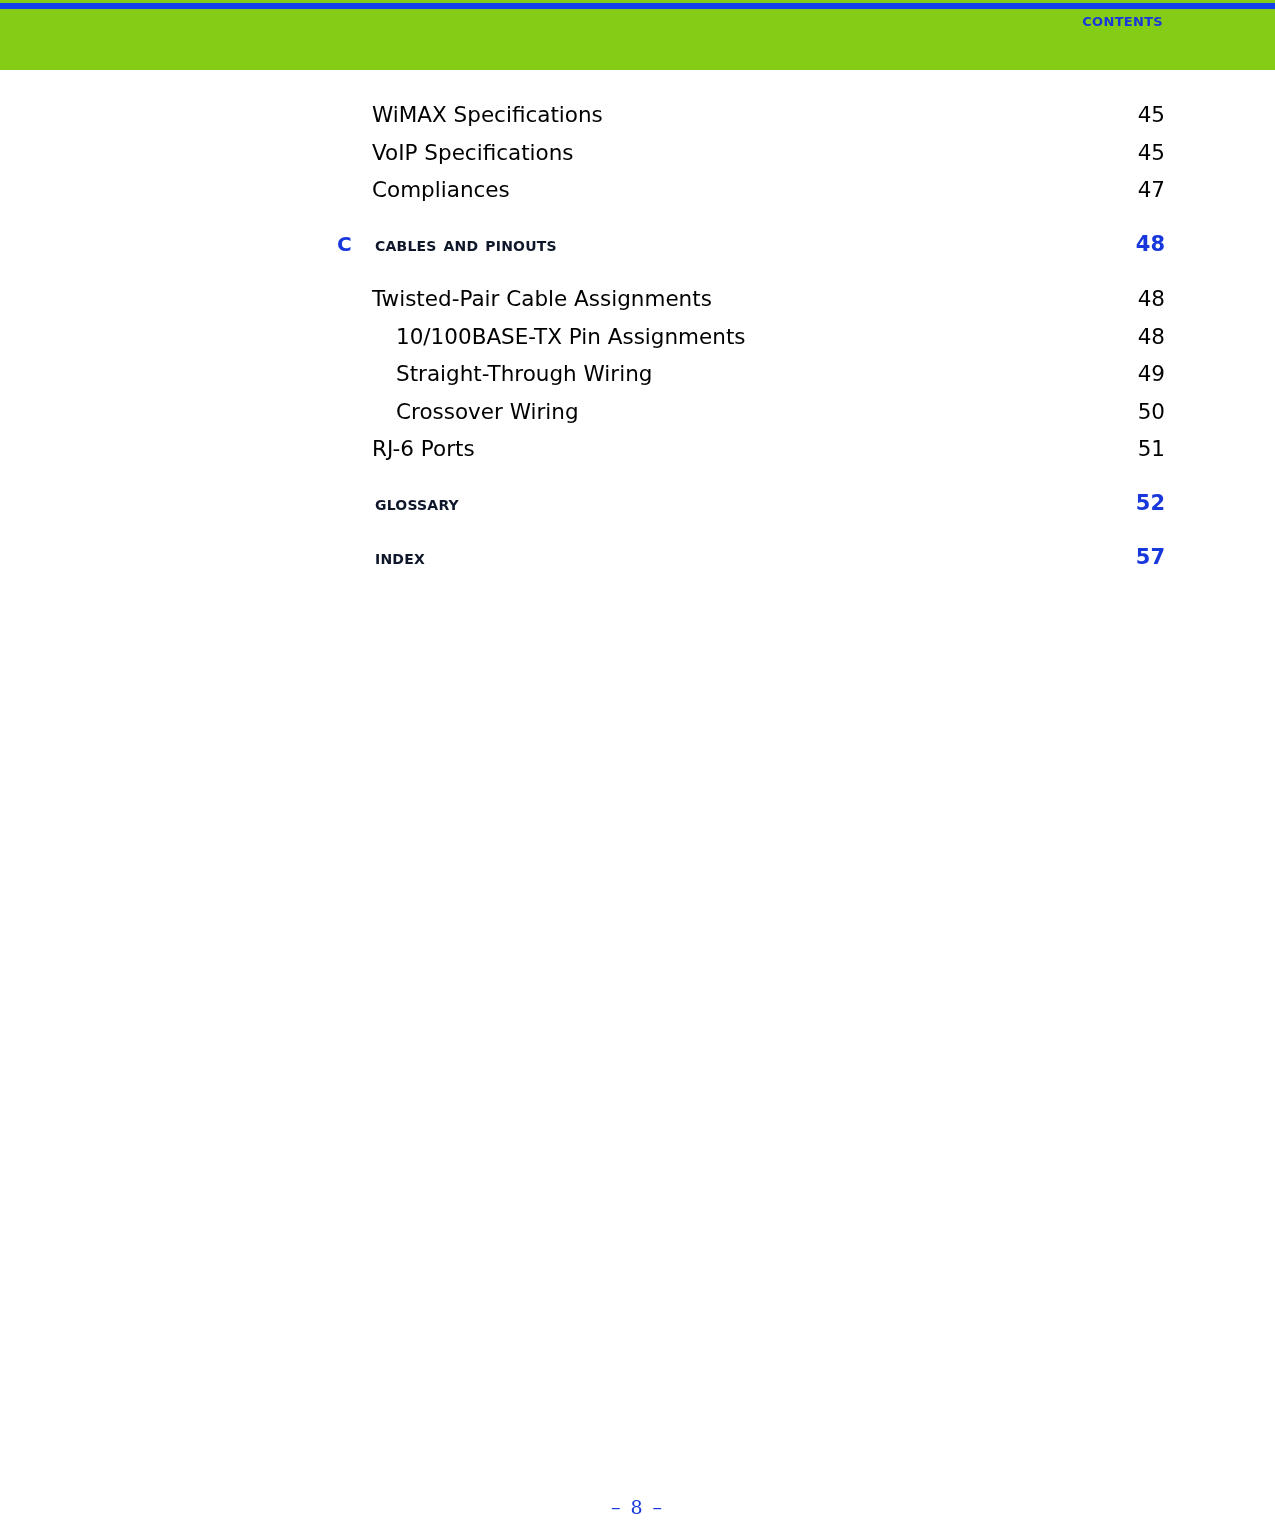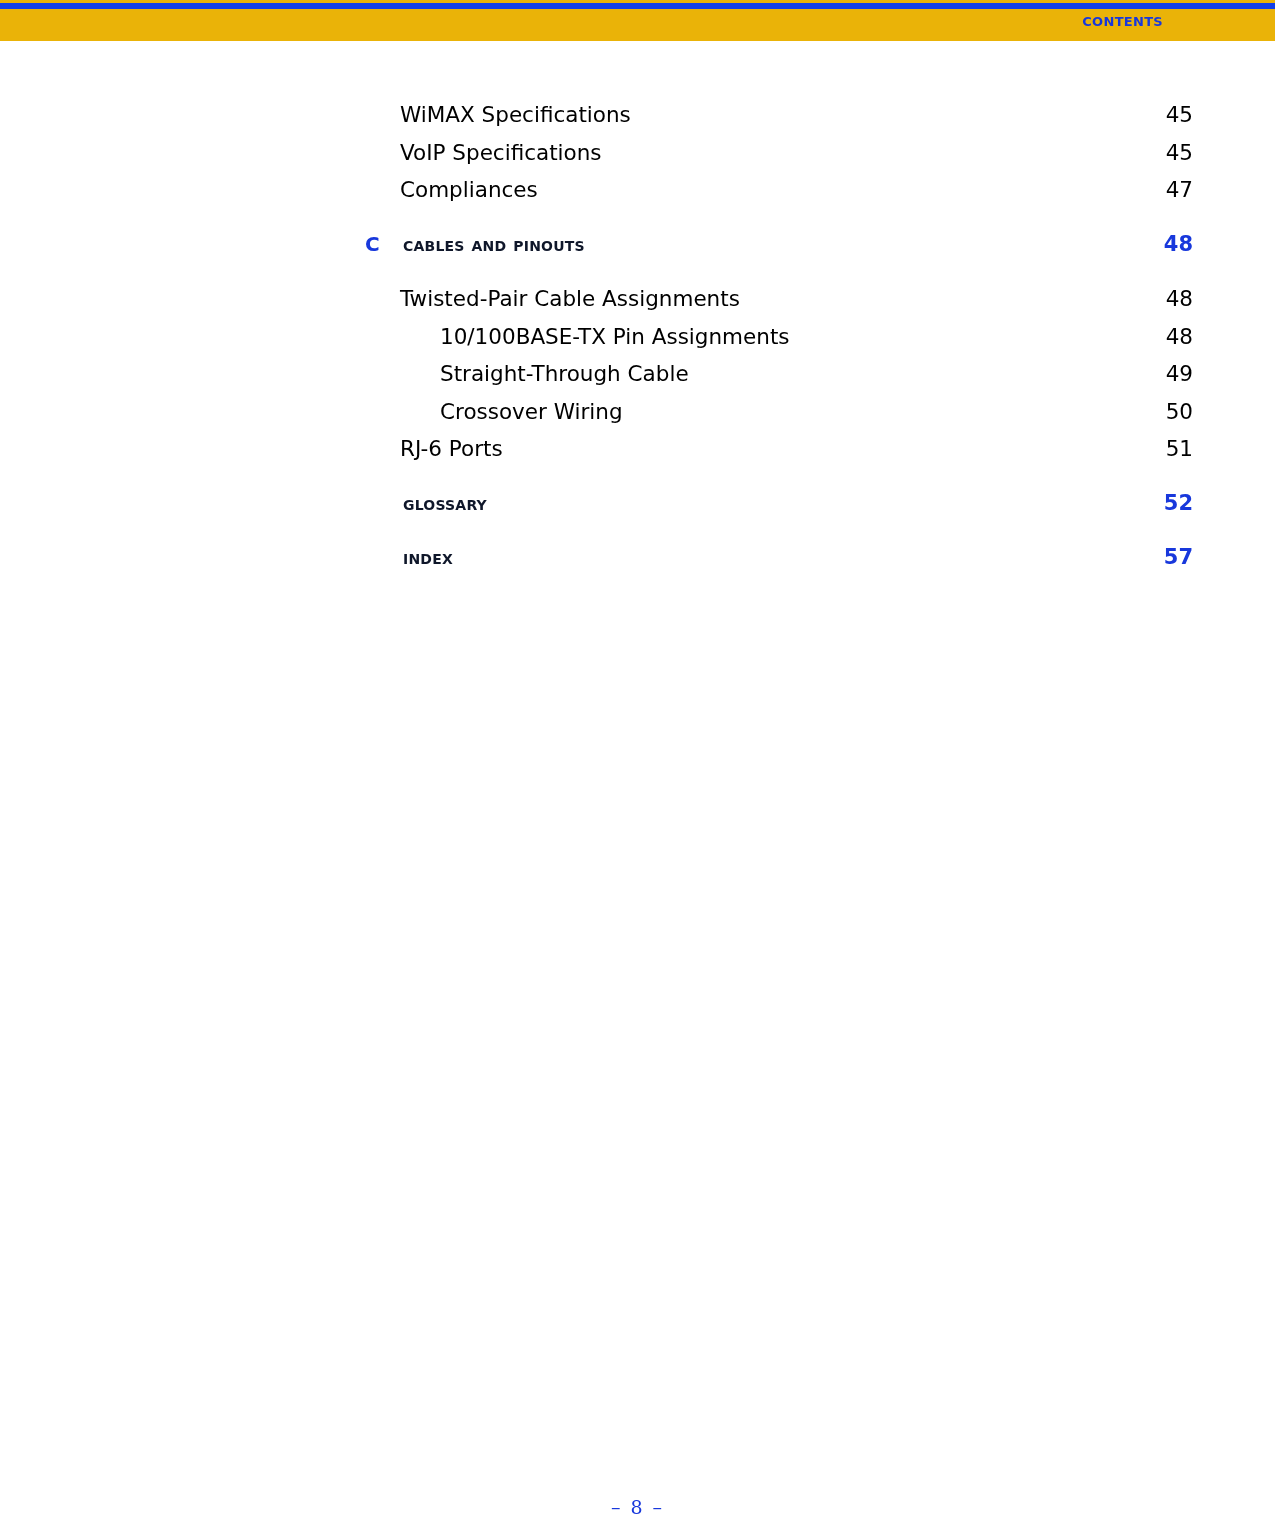--- a/index.html
+++ b/index.html
@@ -14,22 +14,22 @@
     font-family: "DejaVu Sans", sans-serif;
     -webkit-font-smoothing: antialiased;
   }
 
   
   #page-header {
     position: absolute;
     left: 0;
     top: 0;
     width: 1275px;
-    height: 41px;
-    background: #eab308;
+    height: 70px;
+    background: #84cc16;
   }
   #header-rule {
     position: absolute;
     left: 0;
     top: 3px;
     width: 1275px;
     height: 6px;
     background: #1340e8;
   }
   #header-title {
@@ -46,21 +46,20 @@
     line-height: 1;
     white-space: nowrap;
   }
 
   
   #toc {
     position: absolute;
     left: 330px;
     top: 96px;
     width: 835px;
-    margin-left: 28px;
   }
   .toc-row {
     position: relative;
     height: 37.5px;
     line-height: 37.5px;
     white-space: nowrap;
   }
   .toc-label {
     position: absolute;
     left: 0;
@@ -80,21 +79,21 @@
     position: absolute;
     left: 0;
     top: 0;
     font-size: 20px;
     font-weight: bold;
     color: #1838dc;
   }
 
   
   .lvl1 .toc-label { left: 42px; }
-  .lvl2 .toc-label { left: 82px; text-align: center; }
+  .lvl2 .toc-label { left: 66px; text-align: center; }
 
   
   .heading .toc-label {
     left: 45px;
     color: #0f172a;
     font-weight: bold;
     font-size: 19.5px;
     font-variant: small-caps;
     text-transform: lowercase;
     letter-spacing: 0.2px;
@@ -151,21 +150,21 @@
     </div>
     <div class="toc-row lvl1 gap-before">
       <span class="toc-label">Twisted-Pair Cable Assignments</span>
       <span class="toc-page">48</span>
     </div>
     <div class="toc-row lvl2">
       <span class="toc-label">10/100BASE-TX Pin Assignments</span>
       <span class="toc-page">48</span>
     </div>
     <div class="toc-row lvl2">
-      <span class="toc-label">Straight-Through Cable</span>
+      <span class="toc-label">Straight-Through Wiring</span>
       <span class="toc-page">49</span>
     </div>
     <div class="toc-row lvl2">
       <span class="toc-label">Crossover Wiring</span>
       <span class="toc-page">50</span>
     </div>
     <div class="toc-row lvl1">
       <span class="toc-label">RJ-6 Ports</span>
       <span class="toc-page">51</span>
     </div>

